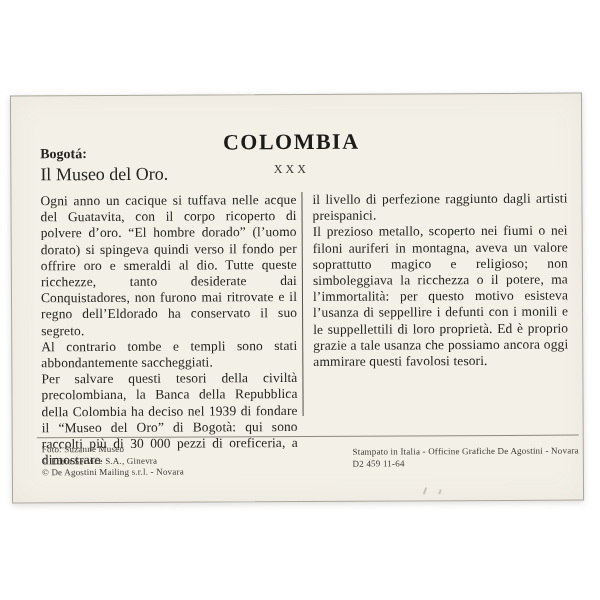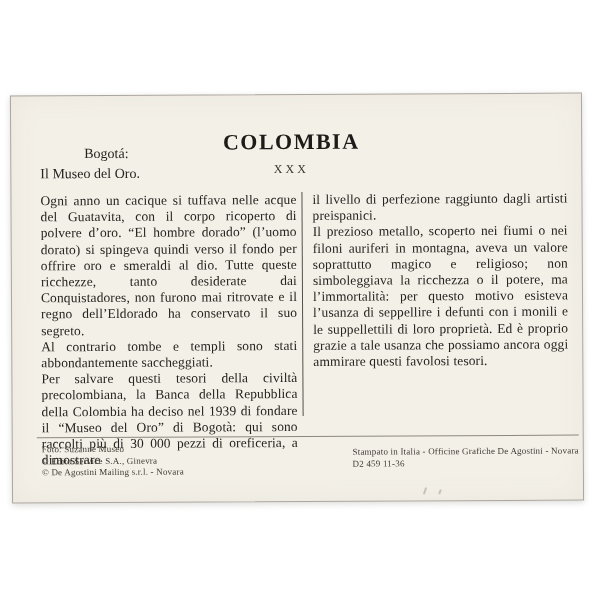--- a/index.html
+++ b/index.html
@@ -28,22 +28,22 @@
     transform-origin: 50% 50%;
     color: #262420;
   }
   .header-left {
     position: absolute;
     left: 29px;
     top: 48px;
     font-size: 14px;
     line-height: 20px;
   }
-  .header-left .location { font-weight: normal; margin-left: 44px; }
-  .header-left .subject { font-weight: normal; font-size: 14px; }
+  .header-left .location { font-weight: bold; }
+  .header-left .subject { font-weight: normal; font-size: 18px; }
   .header-center {
     position: absolute;
     left: 0;
     right: 10px;
     top: 34px;
     text-align: center;
   }
   .country-title {
     font-size: 22px;
     font-weight: bold;
@@ -155,21 +155,21 @@
     <div class="h-rule"></div>
 
     <div class="credits">
       <div class="credits-left">
         <div>Foto: Suzanne Museo</div>
         <div>© Edito Service S.A., Ginevra</div>
         <div>© De Agostini Mailing s.r.l. - Novara</div>
       </div>
       <div class="credits-right">
         <div>Stampato in Italia - Officine Grafiche De Agostini - Novara</div>
-        <div>D2 459 11-36</div>
+        <div>D2 459 11-64</div>
       </div>
     </div>
 
     <div class="pencil-marks">
         <i></i>
         <i></i>
       </div>
 
   </div>
 </div>

